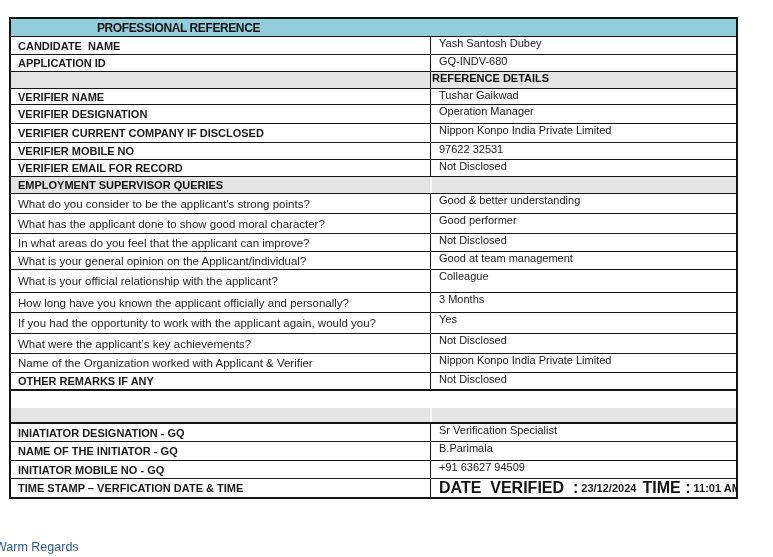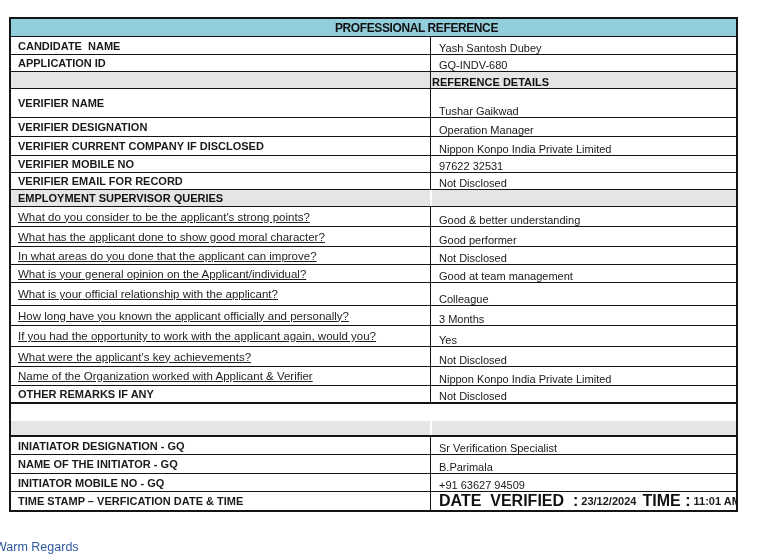--- a/index.html
+++ b/index.html
@@ -19,30 +19,30 @@
     display:flex;align-items:center;box-sizing:border-box;
     border-bottom:1px solid #141414;
   }
   .row:last-child{border-bottom:none;}
   .cell-l{
     width:419px;flex:0 0 419px;box-sizing:border-box;height:100%;
     display:flex;align-items:center;padding-left:7px;overflow:hidden;
   }
   .cell-r{
     flex:1;box-sizing:border-box;height:100%;
-    display:flex;align-items:flex-end;padding-left:8px;overflow:hidden;
+    display:flex;align-items:flex-start;padding-left:8px;overflow:hidden;
     border-left:1px solid #141414;
   }
   .blue{background:#e5e5e5;}
   .blue .cell-r.whitegap{border-left:2px solid #ffffff;padding-left:6px;}
   .lbl{font-weight:bold;font-size:11px;color:#1a1a1a;white-space:pre;}
-  .q{font-weight:normal;font-size:11.5px;color:#1f1f1f;white-space:pre;text-decoration:underline;}
+  .q{font-weight:normal;font-size:11.5px;color:#1f1f1f;white-space:pre;}
   .val{font-weight:normal;font-size:11px;color:#1a1a1a;white-space:pre;}
   .hdr-row{
-    display:flex;align-items:center;justify-content:center;
+    display:flex;align-items:center;justify-content:flex-start;
     box-sizing:border-box;border-bottom:1px solid #141414;
     background:#92CDDC;padding-left:86px;
   }
   .hdr-text{
     font-weight:bold;font-size:12px;letter-spacing:-0.4px;color:#111;white-space:pre;
   }
   .sec-hdr{
     font-weight:bold;font-size:11px;color:#111;white-space:pre;
   }
   .thick-bottom{border-bottom:2px solid #141414;}
@@ -82,21 +82,21 @@
       </div>
   </div>
 
   <div class="row blue" style="height:17px">
     <div class="cell-l"></div>
     <div class="cell-r ref-cell">
         <span class="sec-hdr">REFERENCE DETAILS</span>
       </div>
   </div>
 
-  <div class="row" style="height:29px">
+  <div class="row" style="height:16px">
     <div class="cell-l">
         <span class="lbl">VERIFIER NAME</span>
       </div>
     <div class="cell-r">
         <span class="val">Tushar Gaikwad</span>
       </div>
   </div>
   <div class="row" style="height:19px">
     <div class="cell-l">
         <span class="lbl">VERIFIER DESIGNATION</span>
@@ -148,21 +148,21 @@
   <div class="row" style="height:20px">
     <div class="cell-l">
         <span class="q">What has the applicant done to show good moral character?</span>
       </div>
     <div class="cell-r">
         <span class="val">Good performer</span>
       </div>
   </div>
   <div class="row" style="height:18px">
     <div class="cell-l">
-        <span class="q">In what areas do you done that the applicant can improve?</span>
+        <span class="q">In what areas do you feel that the applicant can improve?</span>
       </div>
     <div class="cell-r">
         <span class="val">Not Disclosed</span>
       </div>
   </div>
   <div class="row" style="height:18px">
     <div class="cell-l">
         <span class="q">What is your general opinion on the Applicant/individual?</span>
       </div>
     <div class="cell-r">

